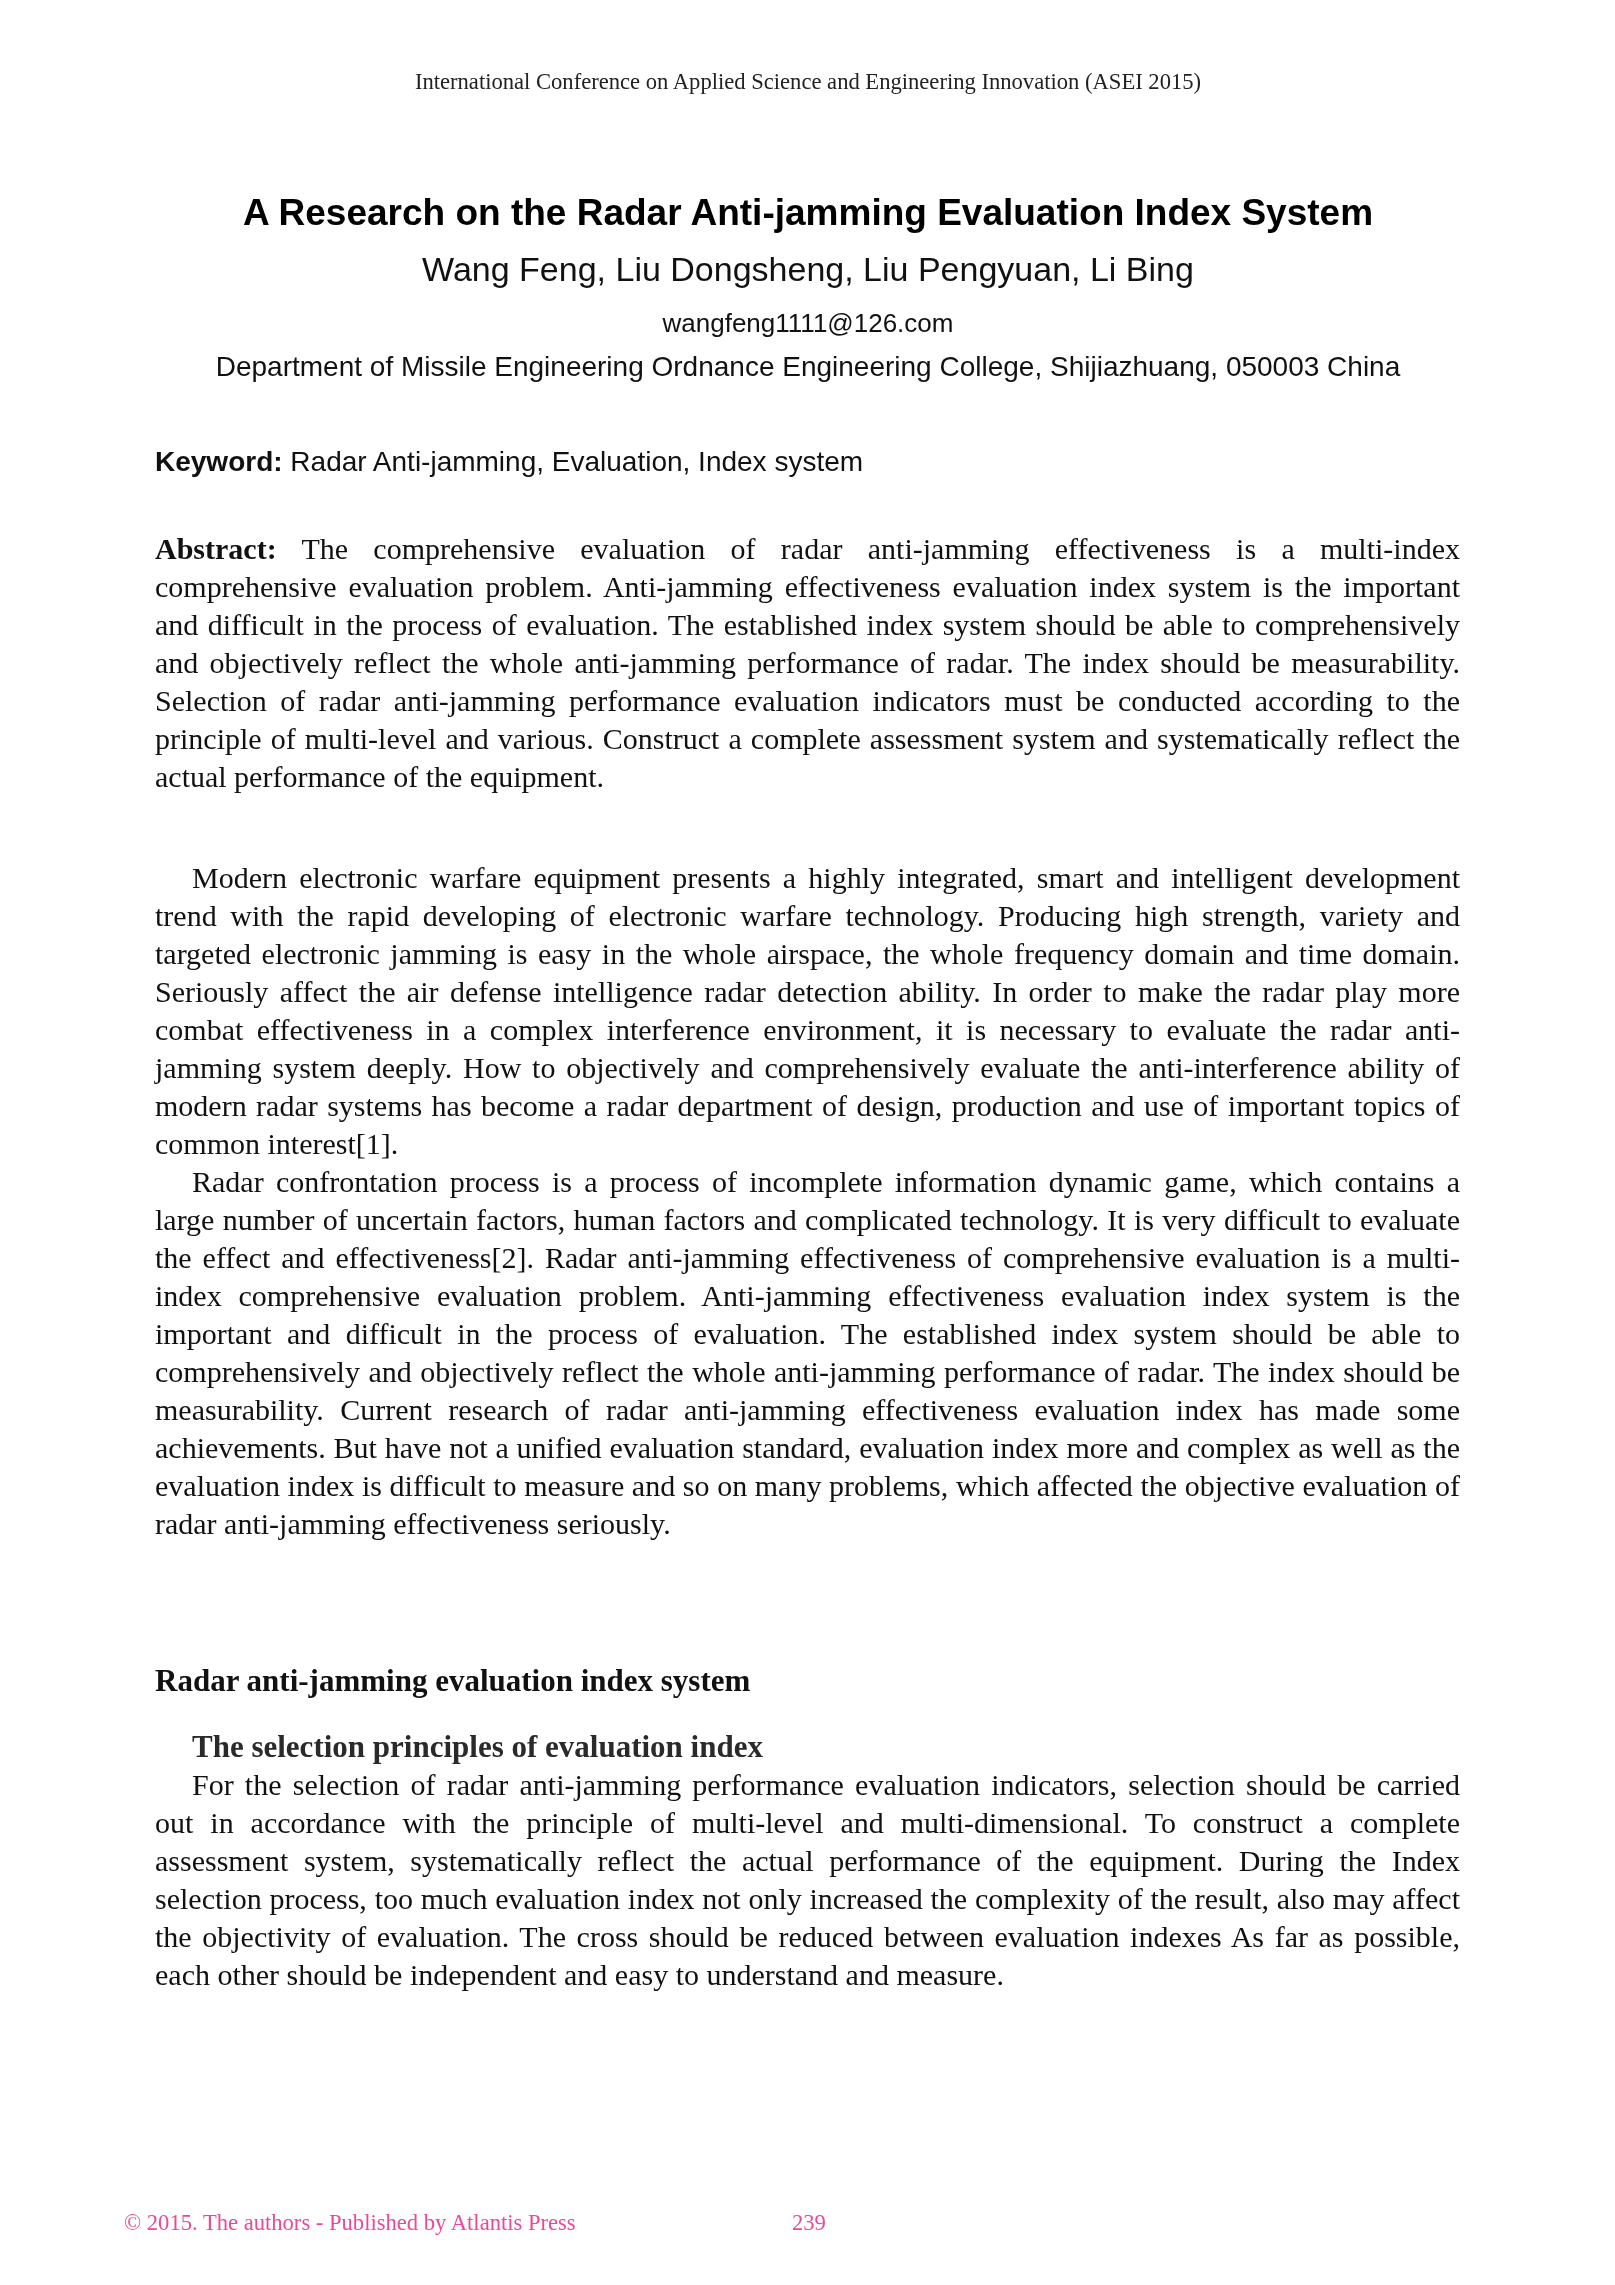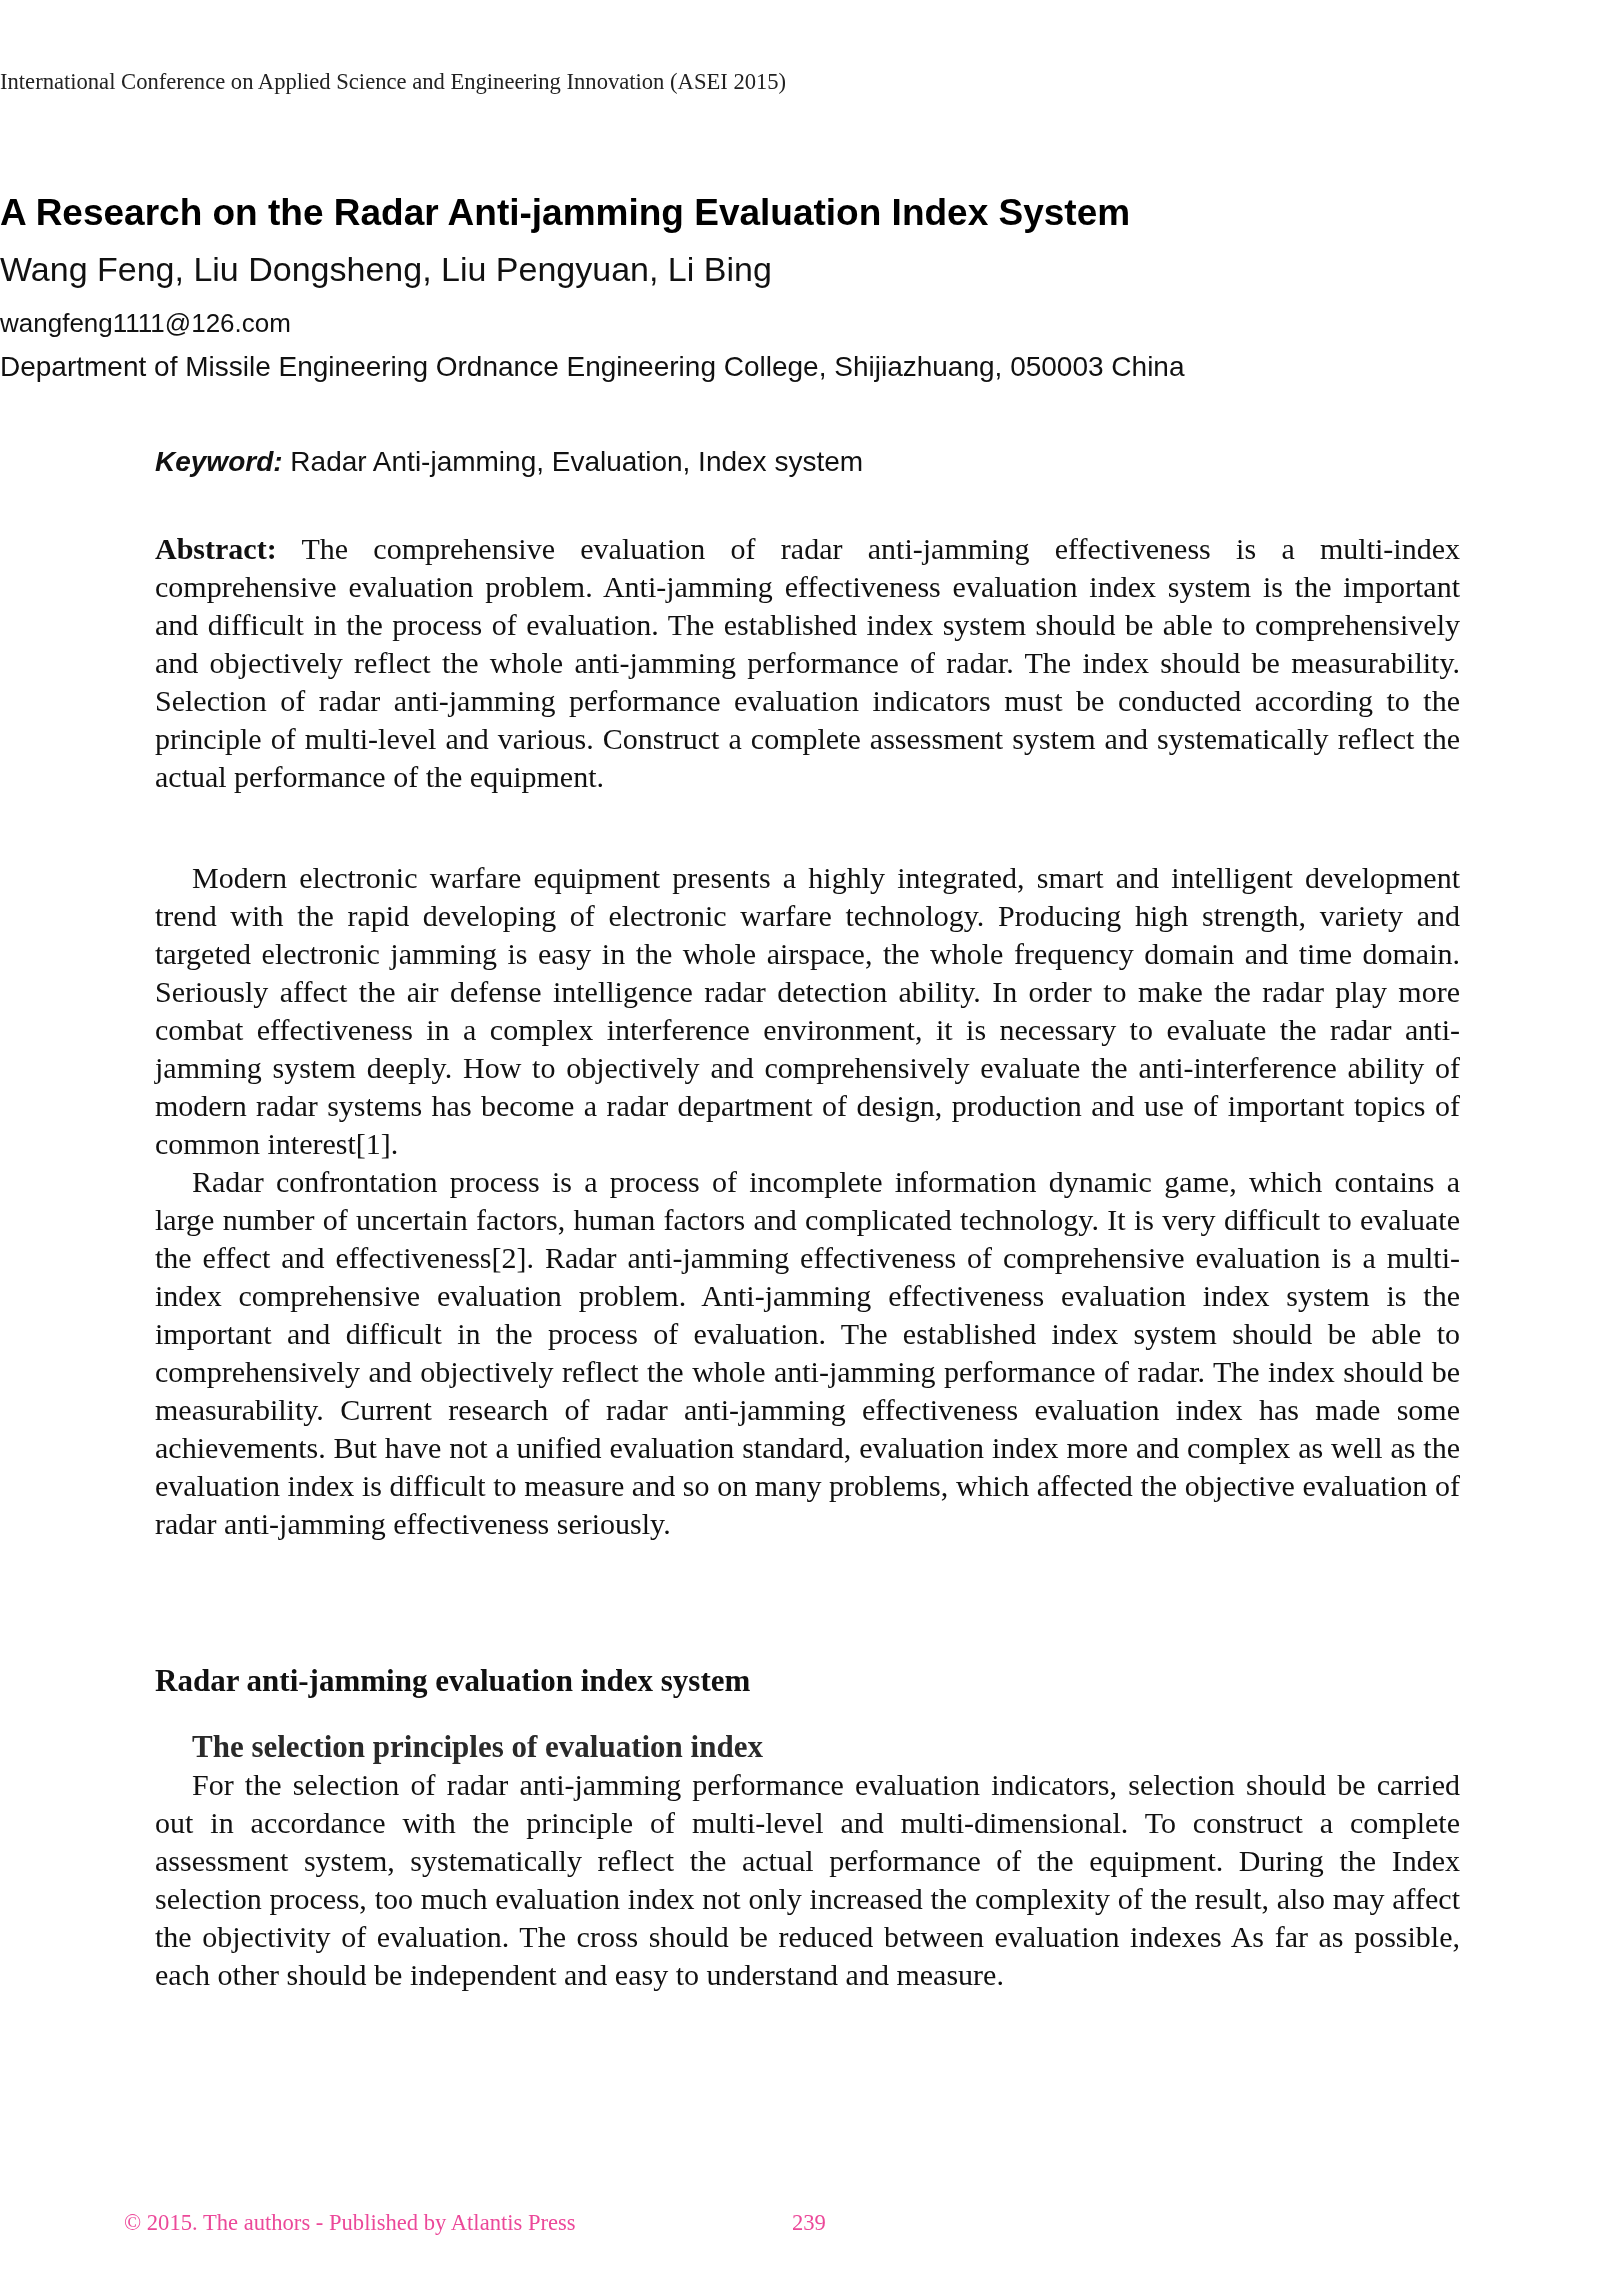--- a/index.html
+++ b/index.html
@@ -1,26 +1,26 @@
 <!DOCTYPE html>
 <html style="font-size:14.5px"><head>
 <meta charset="utf-8">
 <style>
   html, body { margin:0; padding:0; background:#ffffff; }
   body { width:1616px; height:2285px; position:relative; overflow:hidden; color:#111111; }
   .abs { position:absolute; }
-  .center { left:0; width:1616px; text-align:left; }
+  .center { left:0; width:1616px; text-align:center; }
   #conf-header { top:69px; font-size:22.6px; font-family:"Liberation Serif", serif; color:#222; }
   #title { top:192px; font-size:37px; font-weight:bold; font-family:"Liberation Sans", sans-serif; color:#000; }
   #authors { top:250px; font-size:34px; font-family:"Liberation Sans", sans-serif; }
   #email { top:308px; font-size:26px; font-family:"Liberation Sans", sans-serif; }
   #dept { top:351px; font-size:28px; font-family:"Liberation Sans", sans-serif; }
   .block { left:155px; width:1305px; font-family:"Liberation Serif", serif; font-size:30px; line-height:38px; text-align:justify; }
   #keyword { top:443px; font-family:"Liberation Sans", sans-serif; font-size:28px; }
-  #keyword b { font-weight:bold;font-style:italic; }
+  #keyword b { font-weight:bold; }
   p { margin:0; }
   .indent { text-indent:37px; }
   .h1 { font-weight:bold; font-size:31px; }
   .h2 { font-weight:bold; font-size:31px; color:#2a2a2a; padding-left:37px; }
   #footer { top:2210px; left:124px; font-family:"Liberation Serif", serif; font-size:22.6px; color:#ec4899; width:1357px; }
   #page-num { position:absolute; left:668px; top:0; }
 </style>
 </head>
 <body>
 

